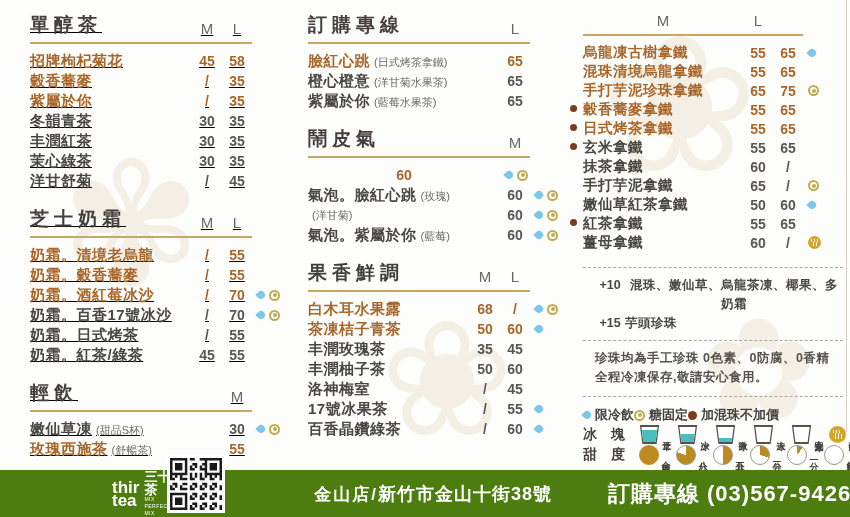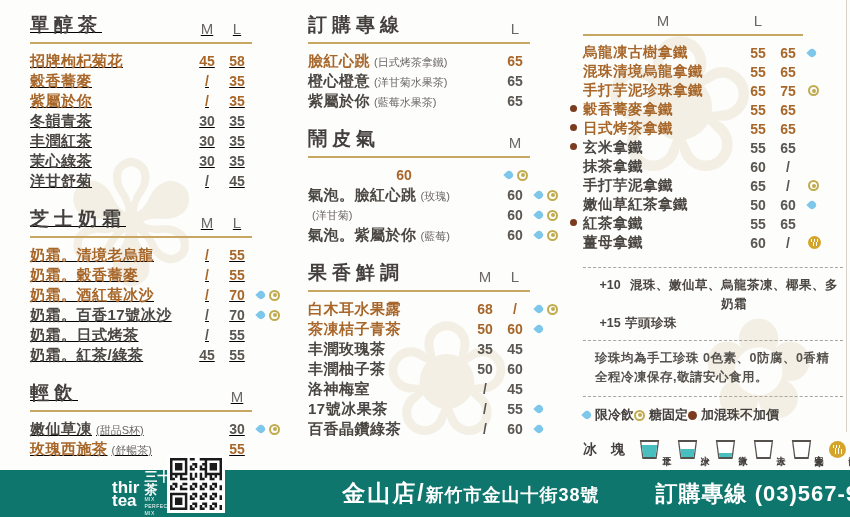--- a/index.html
+++ b/index.html
@@ -47,42 +47,42 @@
   .addons{border-top:1px dashed #ABA69F;border-bottom:1px dashed #ABA69F;padding:8px 0 7px;margin-top:8px;}
   .addon-row{display:flex;font-size:12.5px;font-weight:bold;color:#4A4642;line-height:19px;text-align:center;}
   .addon-price{width:30px;padding-left:12px;flex:none;}
   .addon-label{letter-spacing:0.5px;}
 
   .pearl-note{border-bottom:1px dashed #ABA69F;padding:8px 0 9px 12px;font-size:12.5px;font-weight:bold;color:#55514D;line-height:19px;letter-spacing:0.5px;}
 
   .legend{display:flex;align-items:center;margin-top:9px;}
   .lg{display:flex;align-items:center;gap:4px;font-size:13px;font-weight:bold;color:#433F3C;}
 
-  .opt-row{display:flex;align-items:center;margin-top:16px;}
+  .opt-row{display:flex;align-items:center;margin-top:1px;}
   .opt-title{font-size:14px;font-weight:bold;color:#433F3C;width:56px;letter-spacing:14px;flex:none;white-space:nowrap;}
   .opt-items{display:flex;align-items:center;flex:1;}
   .opt-item{display:flex;align-items:center;margin-right:5px;}
   .vlabel{writing-mode:vertical-lr;font-size:9px;font-weight:bold;color:#433F3C;line-height:10px;max-height:24px;margin-left:2px;letter-spacing:1px;}
   .cup{position:relative;width:21px;height:19px;background:#55514D;clip-path:polygon(4% 0,96% 0,84% 100%,16% 100%);flex:none;}
   .cupin{position:absolute;inset:1.6px;background:#fff;clip-path:polygon(4% 0,96% 0,84% 100%,16% 100%);}
   .cupfill{position:absolute;left:0;right:0;bottom:0;background:#49BEBE;}
   .pie{width:20px;height:20px;border-radius:50%;border:1px solid #9B9690;box-sizing:border-box;flex:none;}
   .hotbig{width:17px;height:17px;}
   .hotbig::after{left:4px;top:4px;width:9px;height:9px;}
 
-  .footer{position:absolute;left:0;right:0;bottom:0;height:47px;background:#0f766e;z-index:3;display:flex;align-items:center;}
+  .footer{position:absolute;left:0;right:0;bottom:0;height:47px;background:#4d7c0f;z-index:3;display:flex;align-items:center;}
   .logo{display:flex;align-items:center;color:#fff;margin-left:112px;}
   .logo-en{font-weight:bold;font-size:17px;line-height:13px;letter-spacing:0;}
   .logo-zh-wrap{margin-left:5px;}
   .logo-zh{font-size:13px;font-weight:bold;line-height:13px;}
   .logo-tag{font-size:5px;letter-spacing:0.5px;line-height:7px;}
   .logo-sep{width:1px;height:28px;background:rgba(255,255,255,0.75);margin-left:12px;}
   .qr{position:absolute;left:167px;bottom:4px;width:58px;height:58px;background:#fff;padding:3px;box-sizing:border-box;}
   .store{color:#fff;font-weight:bold;margin-left:130px;white-space:nowrap;}
-  .store-name{font-size:23px;letter-spacing:2px;margin-left:28px;}
+  .store-name{font-size:17px;letter-spacing:2px;}
   .store-addr{font-size:18px;letter-spacing:1px;}
   .phone{color:#fff;font-weight:bold;font-size:22px;margin-left:56px;white-space:nowrap;letter-spacing:1px;}
 </style>
 </head>
 <body>
 
 <div class="wm" style="left:600px;top:10px;font-size:190px;">❀</div>
 <div class="wm" style="left:60px;top:140px;font-size:170px;">✾</div>
 <div class="wm" style="left:380px;top:300px;font-size:160px;">❀</div>
 <div class="wm" style="left:700px;top:300px;font-size:140px;">✿</div>

